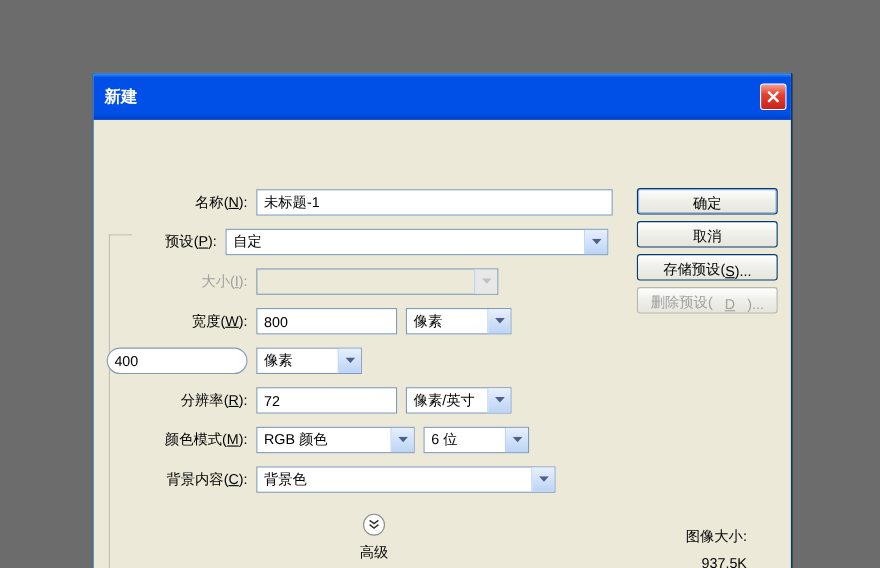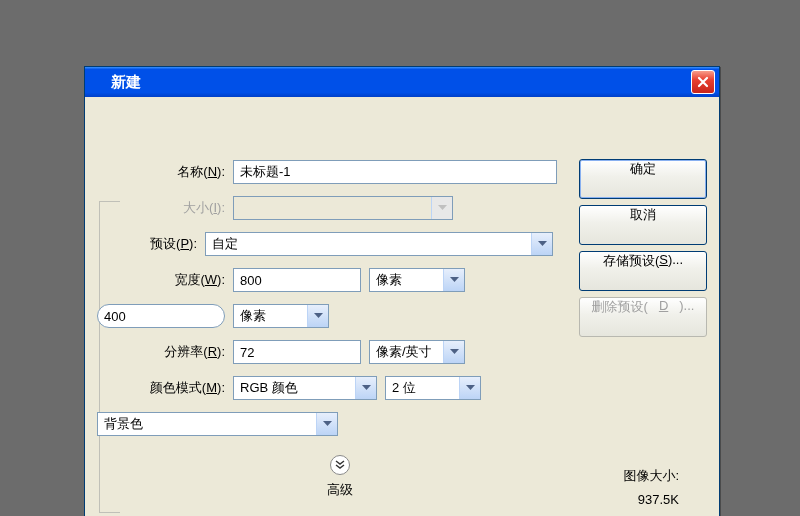--- a/index.html
+++ b/index.html
@@ -15,26 +15,26 @@
   .dialog {
     position: absolute;
     left: 84px;
     top: 66px;
     width: 634px;
     border: 1px solid #003c74;
     background: #ece9d8;
     box-shadow: 1px 1px 0 rgba(0,0,0,0.3);
   }
   .titlebar {
-    height: 30px;
+    height: 42px;
     background: linear-gradient(to bottom, #3a93ff 0%, #0050e8 8%, #0050e8 85%, #0040c8 100%);
     display: flex;
     align-items: center;
     justify-content: space-between;
-    padding: 0 4px 0 26px;
+    padding: 0 4px 0 10px;
   }
   .titlebar-text {
     color: #fff;
     font-weight: bold;
     font-size: 15px;
   }
   .close-btn {
     width: 22px;
     height: 22px;
     background: linear-gradient(to bottom, #f89d8a 0%, #e84030 40%, #c8241a 100%);
@@ -111,29 +111,29 @@
     border-left: 1px solid #bcd4f6;
     display: flex;
     align-items: center;
     justify-content: center;
   }
   .select.disabled .dd {
     background: #e8e8e8;
   }
   .dd svg { display:block; }
   .btn {
-    height: 40px;
+    height: 24px;
     border: 1px solid #003c74;
     border-radius: 3px;
     background: linear-gradient(to bottom, #ffffff 0%, #f0f0ea 45%, #e6e6dd 100%);
     cursor: pointer;
     font-size: 13px;
     font-family: inherit;
     display: flex;
-    align-items: flex-start;
+    align-items: flex-end;
     justify-content: center;
     padding: 0 4px;
   }
   .btn.default {
     box-shadow: inset 0 0 0 1px #88b0f0;
   }
   .btn.disabled {
     color: #a0a0a0;
     cursor: default;
     border-color: #b8b8b0;
@@ -192,38 +192,38 @@
     <div class="fieldset-line"></div>
 
     <div class="left-col">
 
       <div class="row">
         <div class="label"><span>名称(</span><span class="underline">N</span><span>):</span></div>
         <input class="input-text" style="width: 310px;" value="未标题-1">
       </div>
 
       <div class="row">
+        <div class="label" style="width:100px"><span>预设(</span><span class="underline">P</span><span>):</span></div>
+        <div class="select" style="width:348px">
+          <span>自定</span>
+          <span class="dd">
+              <svg width="9" height="6">
+                <path d="M0 0 L9 0 L4.5 5 Z" fill="#4d6185"></path>
+              </svg>
+            </span>
+        </div>
+      </div>
+
+      <div class="row">
         <div class="label disabled"><span>大小(</span><span class="underline">I</span><span>):</span></div>
         <div class="select disabled" style="width:220px">
           <span></span>
           <span class="dd">
               <svg width="9" height="6">
                 <path d="M0 0 L9 0 L4.5 5 Z" fill="#c0c0c0"></path>
-              </svg>
-            </span>
-        </div>
-      </div>
-
-      <div class="row">
-        <div class="label" style="width:100px"><span>预设(</span><span class="underline">P</span><span>):</span></div>
-        <div class="select" style="width:348px">
-          <span>自定</span>
-          <span class="dd">
-              <svg width="9" height="6">
-                <path d="M0 0 L9 0 L4.5 5 Z" fill="#4d6185"></path>
               </svg>
             </span>
         </div>
       </div>
 
       <div class="row">
         <div class="label"><span>宽度(</span><span class="underline">W</span><span>):</span></div>
         <input class="input-text" style="width: 114px;" value="800">
         <div style="width:8px"></div>
         <div class="select" style="width:96px">
@@ -268,31 +268,32 @@
         <div class="select" style="width:144px">
           <span>RGB 颜色</span>
           <span class="dd">
               <svg width="9" height="6">
                 <path d="M0 0 L9 0 L4.5 5 Z" fill="#4d6185"></path>
               </svg>
             </span>
         </div>
         <div style="width:8px"></div>
         <div class="select" style="width:96px">
-          <span>2 位</span>
-          <span class="dd">
-              <svg width="9" height="6">
-                <path d="M0 0 L9 0 L4.5 5 Z" fill="#4d6185"></path>
-              </svg>
-            </span>
-        </div>
-      </div>
-
-      <div class="row">
-        <div class="select" style="width:241px">
+          <span>6 位</span>
+          <span class="dd">
+              <svg width="9" height="6">
+                <path d="M0 0 L9 0 L4.5 5 Z" fill="#4d6185"></path>
+              </svg>
+            </span>
+        </div>
+      </div>
+
+      <div class="row">
+        <div class="label"><span>背景内容(</span><span class="underline">C</span><span>):</span></div>
+        <div class="select" style="width:272px">
           <span>背景色</span>
           <span class="dd">
               <svg width="9" height="6">
                 <path d="M0 0 L9 0 L4.5 5 Z" fill="#4d6185"></path>
               </svg>
             </span>
         </div>
       </div>
 
       <div class="adv-row" style="margin-left:20px;">

